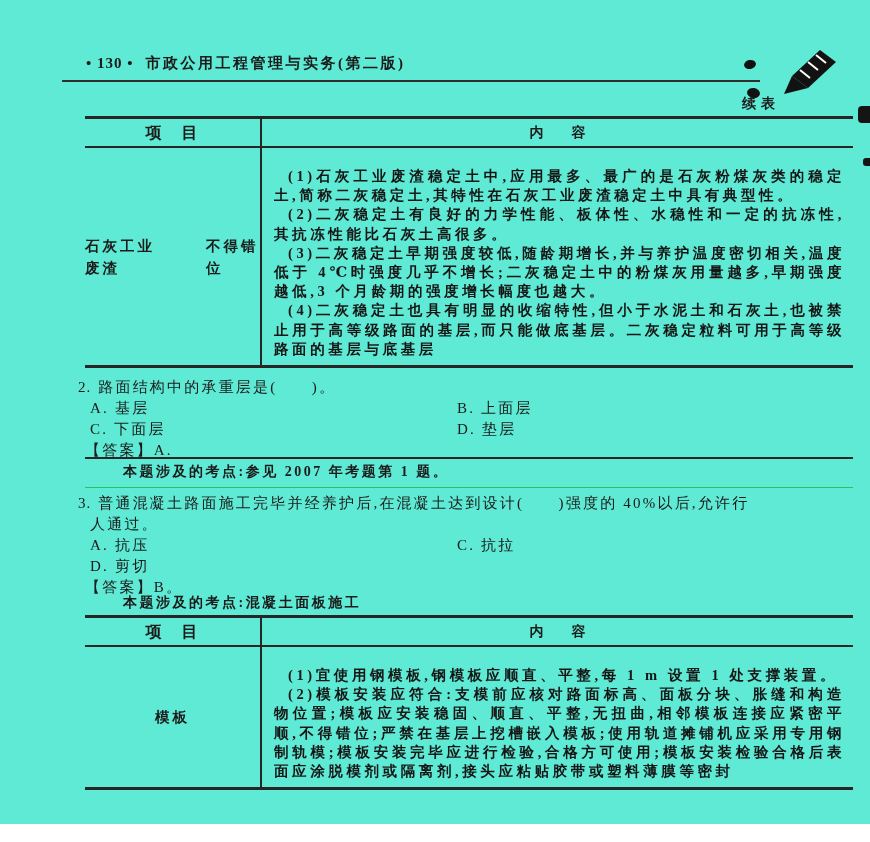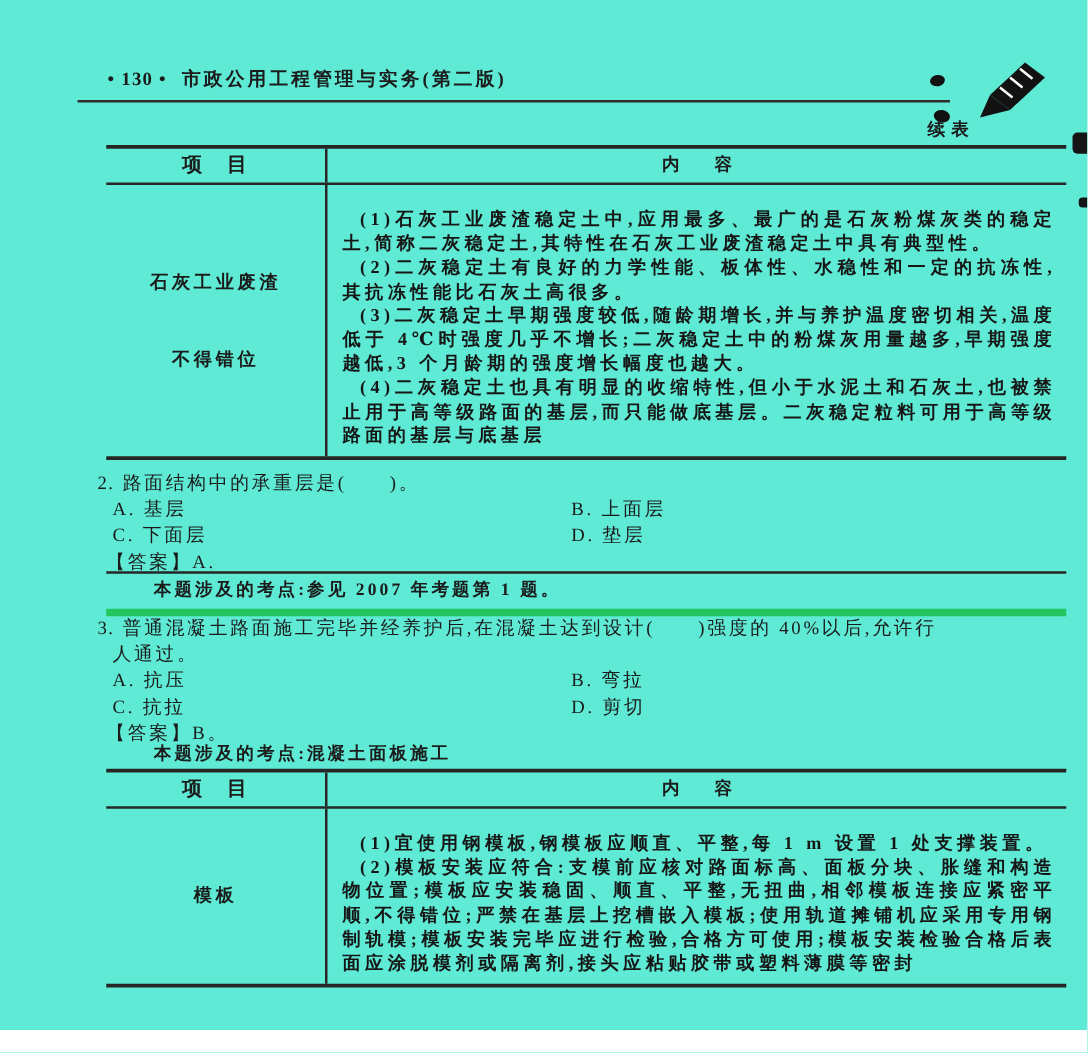--- a/index.html
+++ b/index.html
@@ -32,42 +32,42 @@
   .t2{top:615px;}
   .t-head{display:flex;align-items:stretch;border-bottom:2px solid #262626;}
   .t-col-item{
     width:177px;box-sizing:border-box;border-right:2px solid #262626;
     text-align:center;font-weight:bold;font-size:16px;letter-spacing:2px;line-height:27px;
   }
   .t-col-content{flex:1;text-align:center;font-weight:bold;font-size:14px;line-height:27px;}
   .t-body{display:flex;align-items:stretch;}
   .t-label{
     width:177px;box-sizing:border-box;border-right:2px solid #262626;
-    display:flex;flex-direction:column;justify-content:center;align-items:center;
+    display:flex;flex-direction:row;justify-content:center;align-items:center;
     font-weight:bold;font-size:14.5px;letter-spacing:3px;line-height:22px;gap:40px;
   }
   .t-content{flex:1;padding:3px 8px 6px 12px;margin-top:16px;}
   .t-content p{
     margin:0;font-weight:bold;font-size:14.5px;letter-spacing:3.6px;line-height:19.2px;
     text-align:justify;text-indent:14px;color:#161616;
   }
   
   .question{position:absolute;left:62px;width:786px;font-size:15px;letter-spacing:2.2px;line-height:21px;}
   .q2{top:377px;}
   .q3{top:493px;}
   .stem{margin:0;padding-left:16px;}
   .qnum{margin-right:7px;letter-spacing:1px;}
   .stem-l2{display:block;padding-left:12px;}
   .options{display:grid;grid-template-columns:367px auto;margin-left:28px;}
   .options span{line-height:21px;}
   .answer{margin:0;padding-left:23px;}
   
   .note-box{
     position:absolute;left:85px;top:457px;width:768px;box-sizing:border-box;
-    border-top:2px solid #262626;border-bottom:6px solid #22c55e;
+    border-top:2px solid #262626;border-bottom:1px solid #22c55e;
     padding:4px 0 6px 38px;font-weight:bold;font-size:14px;letter-spacing:2.5px;
   }
   .note-plain{
     position:absolute;left:123px;top:594px;font-weight:bold;font-size:14px;letter-spacing:2.5px;
   }
   
   .artifact{position:absolute;background:#151515;}
   .art-1{left:858px;top:106px;width:12px;height:17px;border-radius:4px 0 0 4px;}
   .art-2{left:863px;top:158px;width:7px;height:8px;border-radius:3px 0 0 3px;}
 </style>
@@ -123,21 +123,20 @@
     </div>
     <p class="answer">【答案】A.</p>
   </section>
 
   <div class="note-box">本题涉及的考点:参见 2007 年考题第 1 题。</div>
 
   <section class="question q3">
     <p class="stem"><span class="qnum">3.</span><span>普通混凝土路面施工完毕并经养护后,在混凝土达到设计(　　)强度的 40%以后,允许行</span><span class="stem-l2">人通过。</span></p>
     <div class="options">
       <span>A. 抗压</span>
-      <span>B. 弯拉</span>
       <span>C. 抗拉</span>
       <span>D. 剪切</span>
     </div>
     <p class="answer">【答案】B。</p>
   </section>
 
   <div class="note-plain">本题涉及的考点:混凝土面板施工</div>
 
   <section class="data-table t2">
     <div class="t-head">

